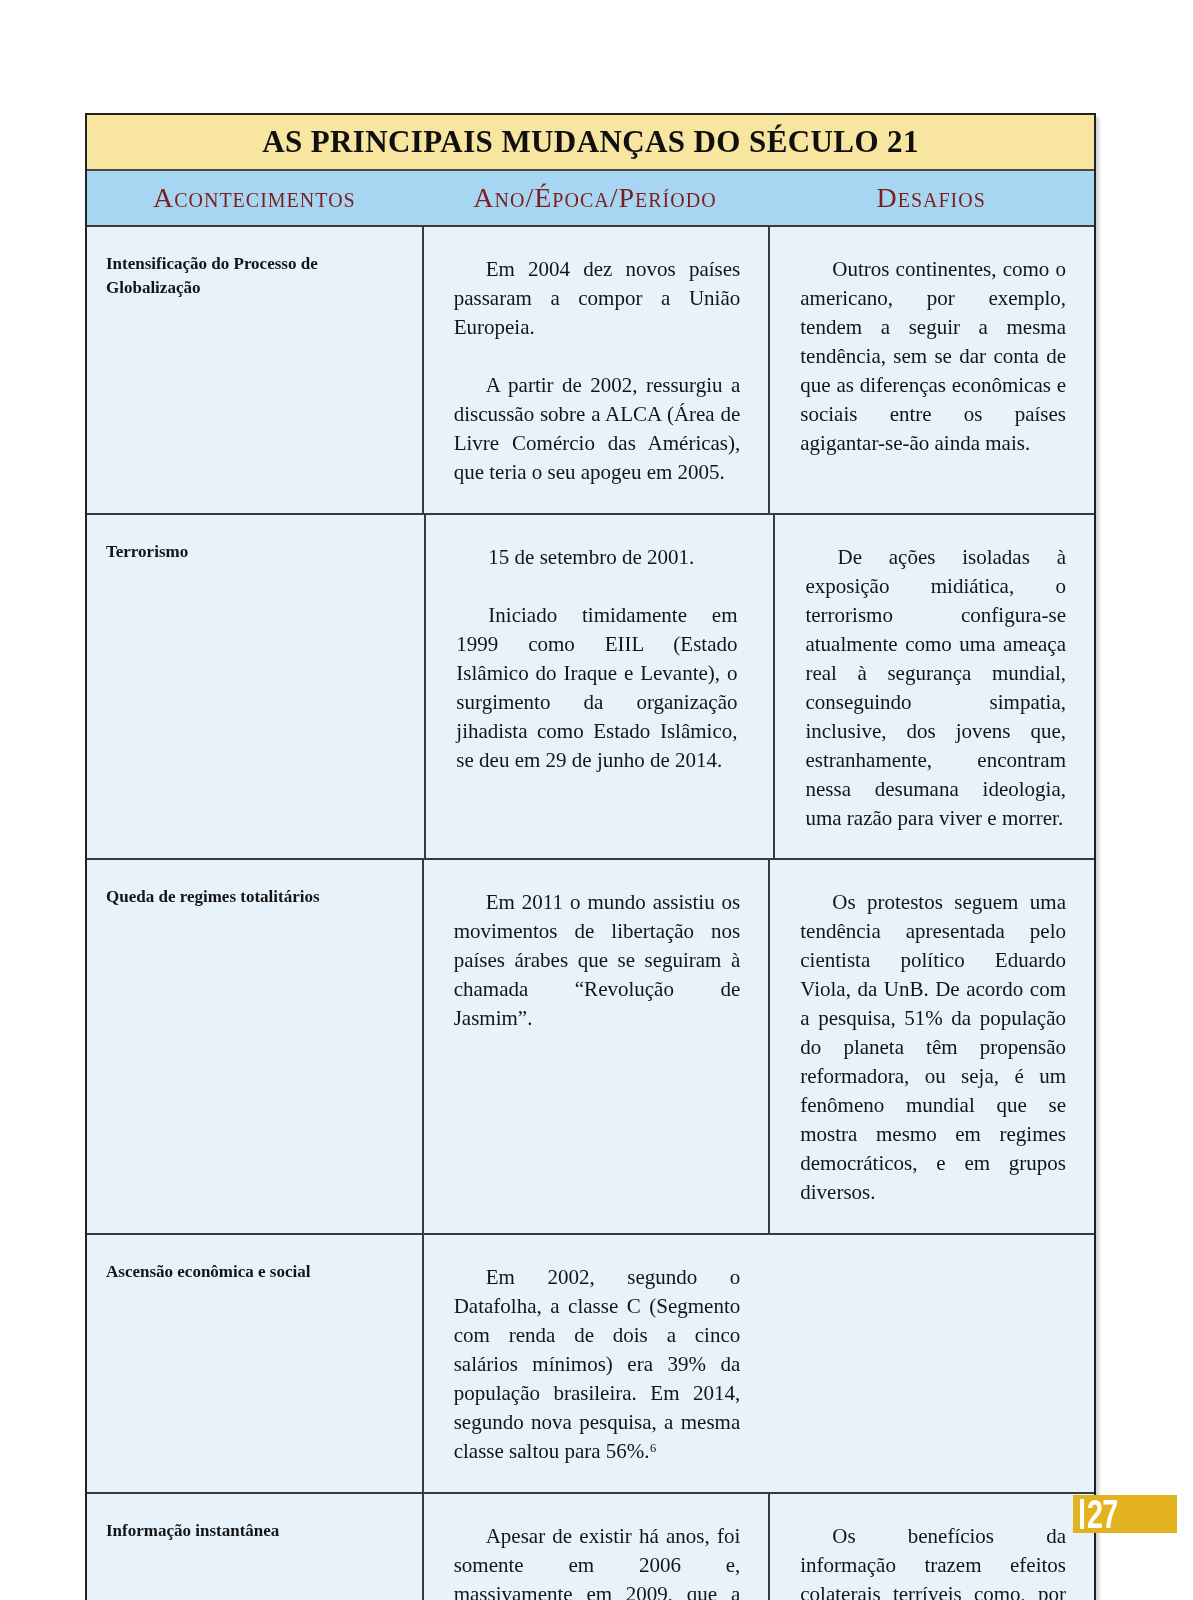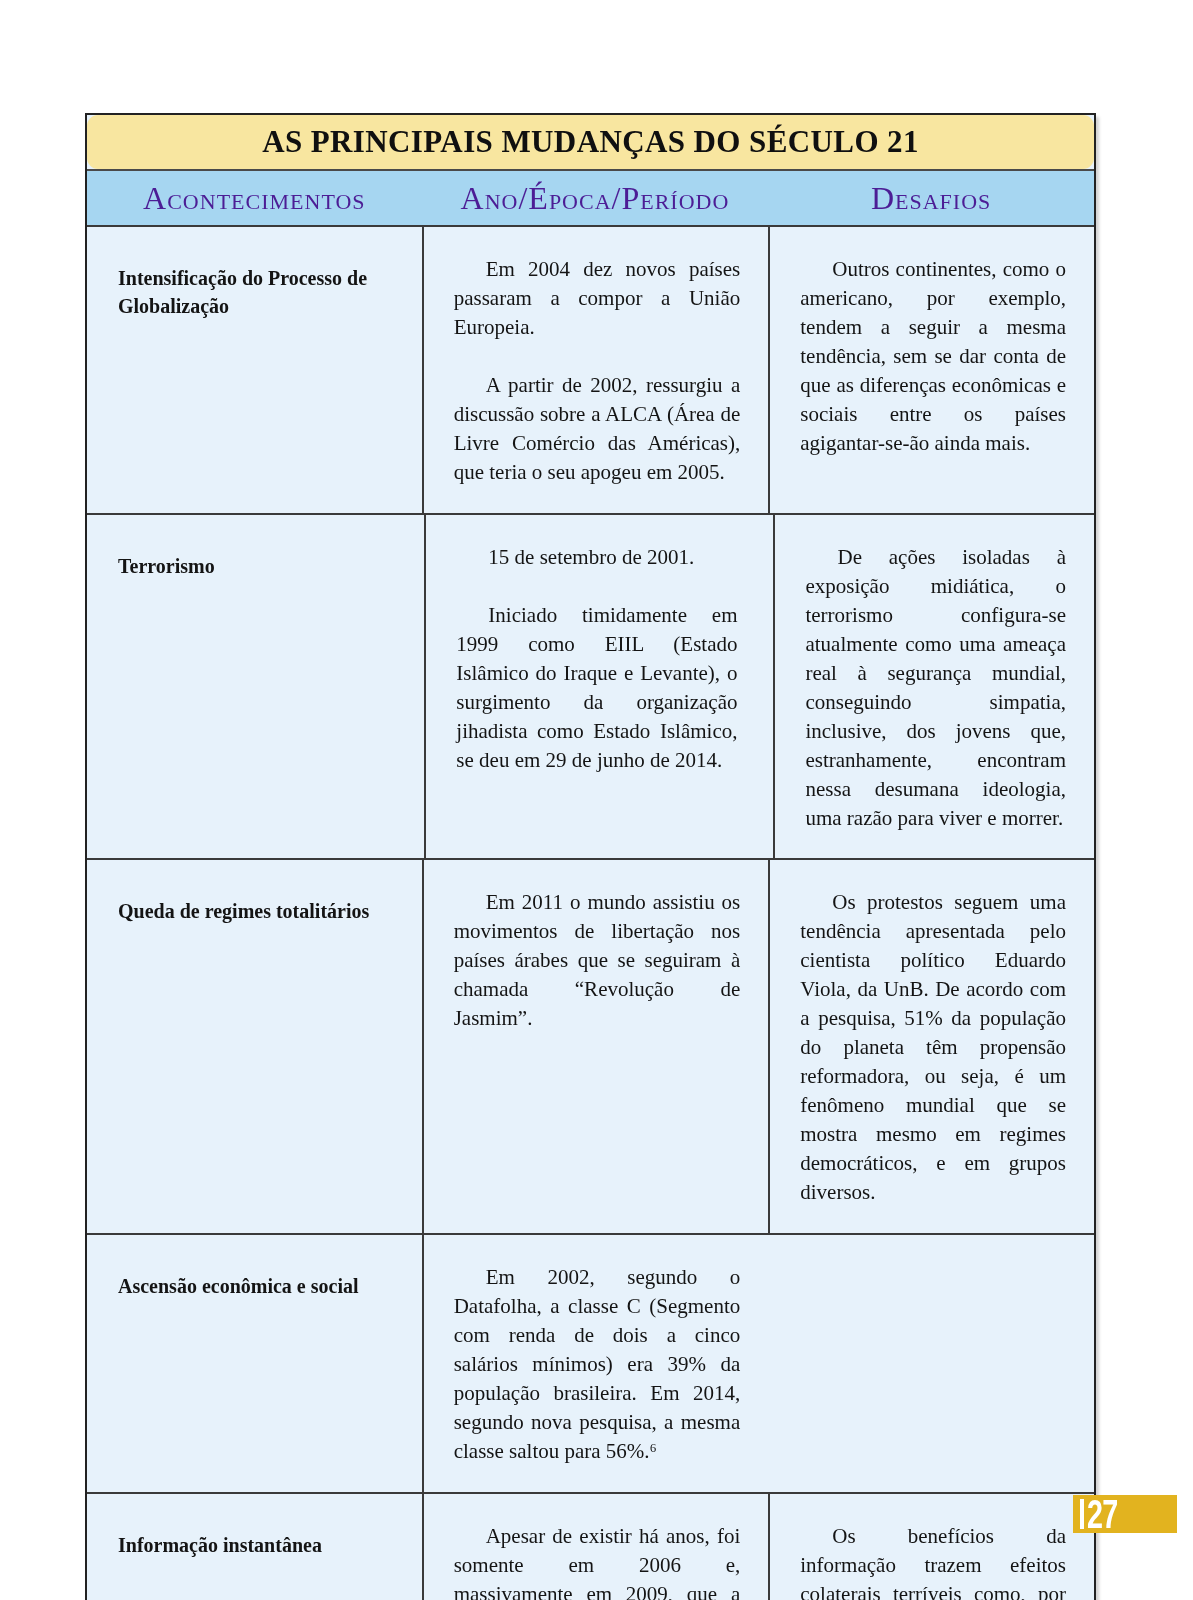--- a/index.html
+++ b/index.html
@@ -22,58 +22,57 @@
   }
 
   .title-bar {
     height: 54px;
     background: var(--title_bg, #F8E6A0);
     display: flex; align-items: center; justify-content: center;
     font-weight: bold;
     font-size: 31px;
     letter-spacing: 0.4px;
     color: #101010;
-    border-radius: 11px;
   }
 
   .header-row {
     display: grid;
     grid-template-columns: 336fr 348fr 327fr;
     height: 58px;
     background: var(--header_bg, #A6D6F1);
     border-top: 2px solid #4a4a4a;
     border-bottom: 2px solid #3a3a3a;
   }
   .header-cell {
     display: flex; align-items: center; justify-content: center;
     font-variant-caps: small-caps;
-    font-size: 32px;
+    font-size: 28px;
     letter-spacing: 1px;
-    color: #4c1d95;
+    color: #7f1d1d;
   }
 
   .row {
     display: grid;
     grid-template-columns: 336fr 348fr 327fr;
   }
   .row + .row { border-top: 2px solid #3a3a3a; }
   .row-1 { min-height: 233px; }
   .row-2 { min-height: 244px; gap: 8px; }
   .row-3 { min-height: 277px; }
   .row-4 { min-height: 189px; }
   .row-5 { min-height: 245px; }
 
   .cell { background: var(--cell_bg, #E7F2FB); }
   .cell + .cell { border-left: 2px solid #3a3a3a; }
 
   .event-cell { padding: 25px 16px 10px 19px; }
   .event-cell p {
-    margin: 12px;
+    margin: 0;
     font-weight: bold;
-    font-size: 20px;
+    font-size: 17px;
     line-height: 1.42;
   }
 
   .text-cell { padding: 14px 14px 12px 16px; }
   .text-cell p {
     margin: 14px;
     font-size: 21px;
     line-height: 1.38;
     text-align: justify;
     text-indent: 32px;

